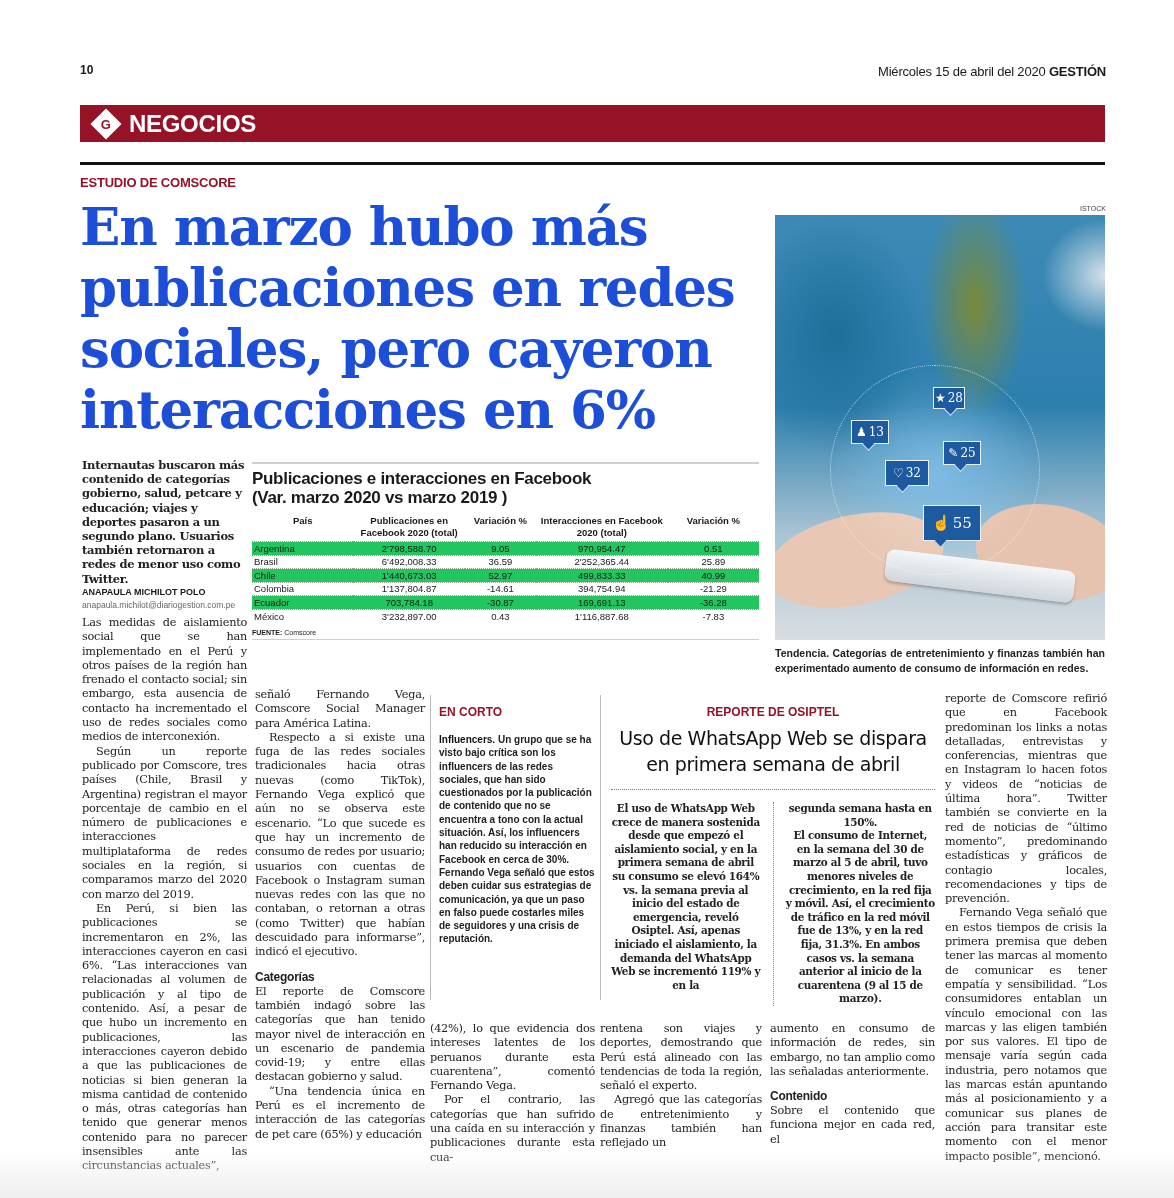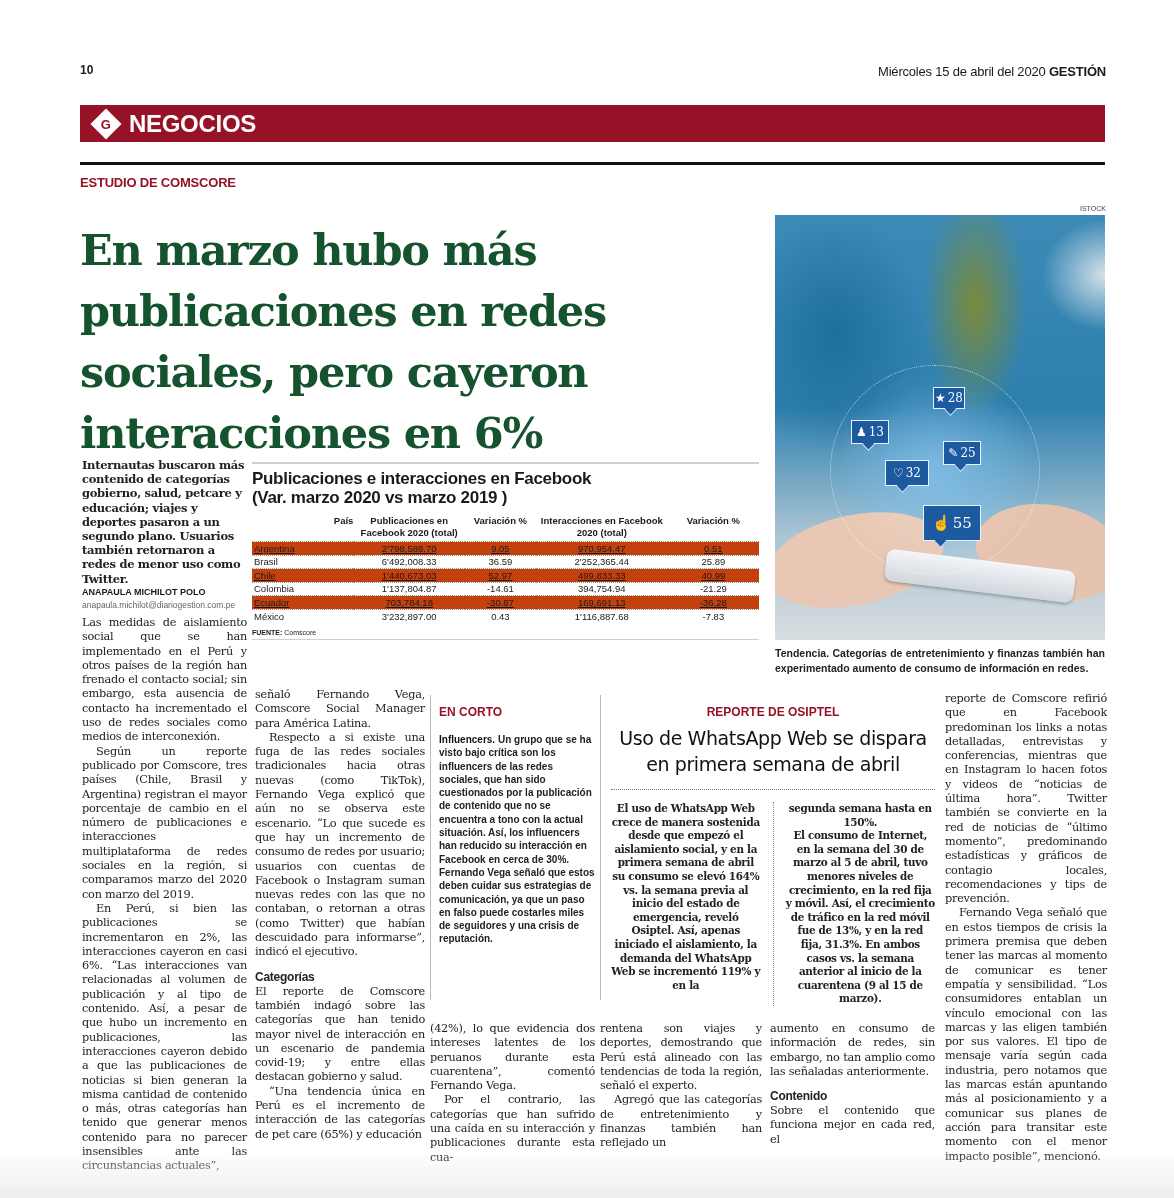--- a/index.html
+++ b/index.html
@@ -14,21 +14,21 @@
   .dateline b { font-weight: bold; }
 
   .section-bar { left: 80px; top: 105px; width: 1025px; height: 37px; background: #961226; display: flex; align-items: center; padding-left: 15px; }
   .section-bar .logo { width: 22px; height: 22px; background: #fff; transform: rotate(45deg); display: flex; align-items: center; justify-content: center; margin-right: 12px; }
   .section-bar .logo span { transform: rotate(-45deg); color: #961226; font-weight: bold; font-size: 13px; font-family: "Liberation Sans", sans-serif; }
   .section-bar .title { color: #fff; font-weight: bold; font-size: 24px; font-family: "Liberation Sans", sans-serif; letter-spacing: -0.3px; }
 
   .rule-thick { left: 80px; top: 162px; width: 1025px; height: 3px; background: #111; }
   .kicker { left: 80px; top: 175px; font-size: 13px; font-weight: bold; color: #961226; font-family: "Liberation Sans", sans-serif; letter-spacing: -0.2px; }
 
-  .headline { left: 80px; top: 196px; width: 680px; font-size: 43px; line-height: 61px; font-weight: bold; font-family: "DejaVu Serif", serif; letter-spacing: -1.2px; color: #14532d; margin-top: 24px; }
+  .headline { left: 80px; top: 196px; width: 680px; font-size: 53px; line-height: 61px; font-weight: bold; font-family: "DejaVu Serif", serif; letter-spacing: -1.2px; color: #1d4ed8; }
 
   .photo-credit { left: 1080px; top: 205px; font-size: 7px; font-family: "Liberation Sans", sans-serif; color: #444; }
   .photo { left: 775px; top: 215px; width: 330px; height: 425px; overflow: hidden;
     background:
       radial-gradient(ellipse 90px 80px at 330px 60px, rgba(230,235,240,0.9), rgba(230,235,240,0) 70%),
       radial-gradient(ellipse 120px 160px at 60px 120px, #1f6f9b, rgba(31,111,155,0) 75%),
       radial-gradient(ellipse 70px 150px at 200px 90px, #7a8a3a, rgba(122,138,58,0) 75%),
       radial-gradient(ellipse 150px 120px at 165px 260px, rgba(80,170,230,0.7), rgba(80,170,230,0) 75%),
       linear-gradient(180deg, #3d8ab6 0%, #2d7fae 45%, #a9c4d3 75%, #d8dde0 100%); }
   .photo .hand-l { position: absolute; left: -10px; top: 300px; width: 180px; height: 90px; border-radius: 50%; background: #e8c8b4; transform: rotate(-12deg); }
@@ -47,24 +47,24 @@
   .col { font-size: 11.3px; line-height: 14.3px; text-align: justify; color: #222; letter-spacing: -0.25px; }
   .col p { text-indent: 0; }
   .col p.ind { text-indent: 14px; }
   .col h4 { font-family: "Liberation Sans", sans-serif; font-weight: bold; font-size: 12px; line-height: 15px; margin-top: 10px; }
 
   .table-box { left: 252px; top: 462px; width: 507px; }
   .table-box .topline { height: 2px; background: #cfcfcf; }
   .table-box .ttl { font-family: Liberation Sans, sans-serif; font-weight: bold; font-size: 17px; line-height: 19px; margin-top: 5px; letter-spacing: -0.3px; }
   .table-box table { width: 100%; border-collapse: collapse; margin-top: 8px; font-family: "Liberation Sans", sans-serif; font-size: 9.5px; }
   .table-box th { font-weight: bold; text-align: center; vertical-align: top; line-height: 12px; padding-bottom: 2px; }
-  .table-box th:first-child { text-align: right; }
+  .table-box th:first-child { text-align: center; }
   .table-box td { text-align: center; height: 13.5px; border-top: 1px dotted #9a9a9a; padding: 0 2px; }
   .table-box td:first-child { text-align: left; }
-  .table-box tr.shade td { background: #c2410c; text-decoration: underline; }
+  .table-box tr.shade td { background: #22c55e; }
   .table-box tr.bold td { font-weight: bold; border-bottom: 1px dotted #9a9a9a; }
   .table-box .source { font-family: "Liberation Sans", sans-serif; font-size: 7px; margin-top: 6px; padding-bottom: 3px; border-bottom: 1px solid #cfcfcf; }
   .table-box .source b { font-weight: bold; }
 
   .sidebar-box { left: 430px; top: 695px; width: 165px; height: 305px; border-left: 1px solid #bbb; padding: 10px 0 0 8px; }
   .sidebar-box .sb-title { font-family: "Liberation Sans", sans-serif; font-weight: bold; color: #961226; font-size: 12px; margin-bottom: 14px; }
   .sidebar-box .sb-text { font-family: "Liberation Sans", sans-serif; font-weight: bold; font-size: 10px; line-height: 13.3px; color: #222; }
   .sidebar-box .sb-text b { font-weight: 900; color: #111; }
 
   .osiptel { left: 600px; top: 695px; width: 335px; height: 305px; border-left: 1px solid #bbb; padding: 10px 0 0 10px; text-align: center; }

